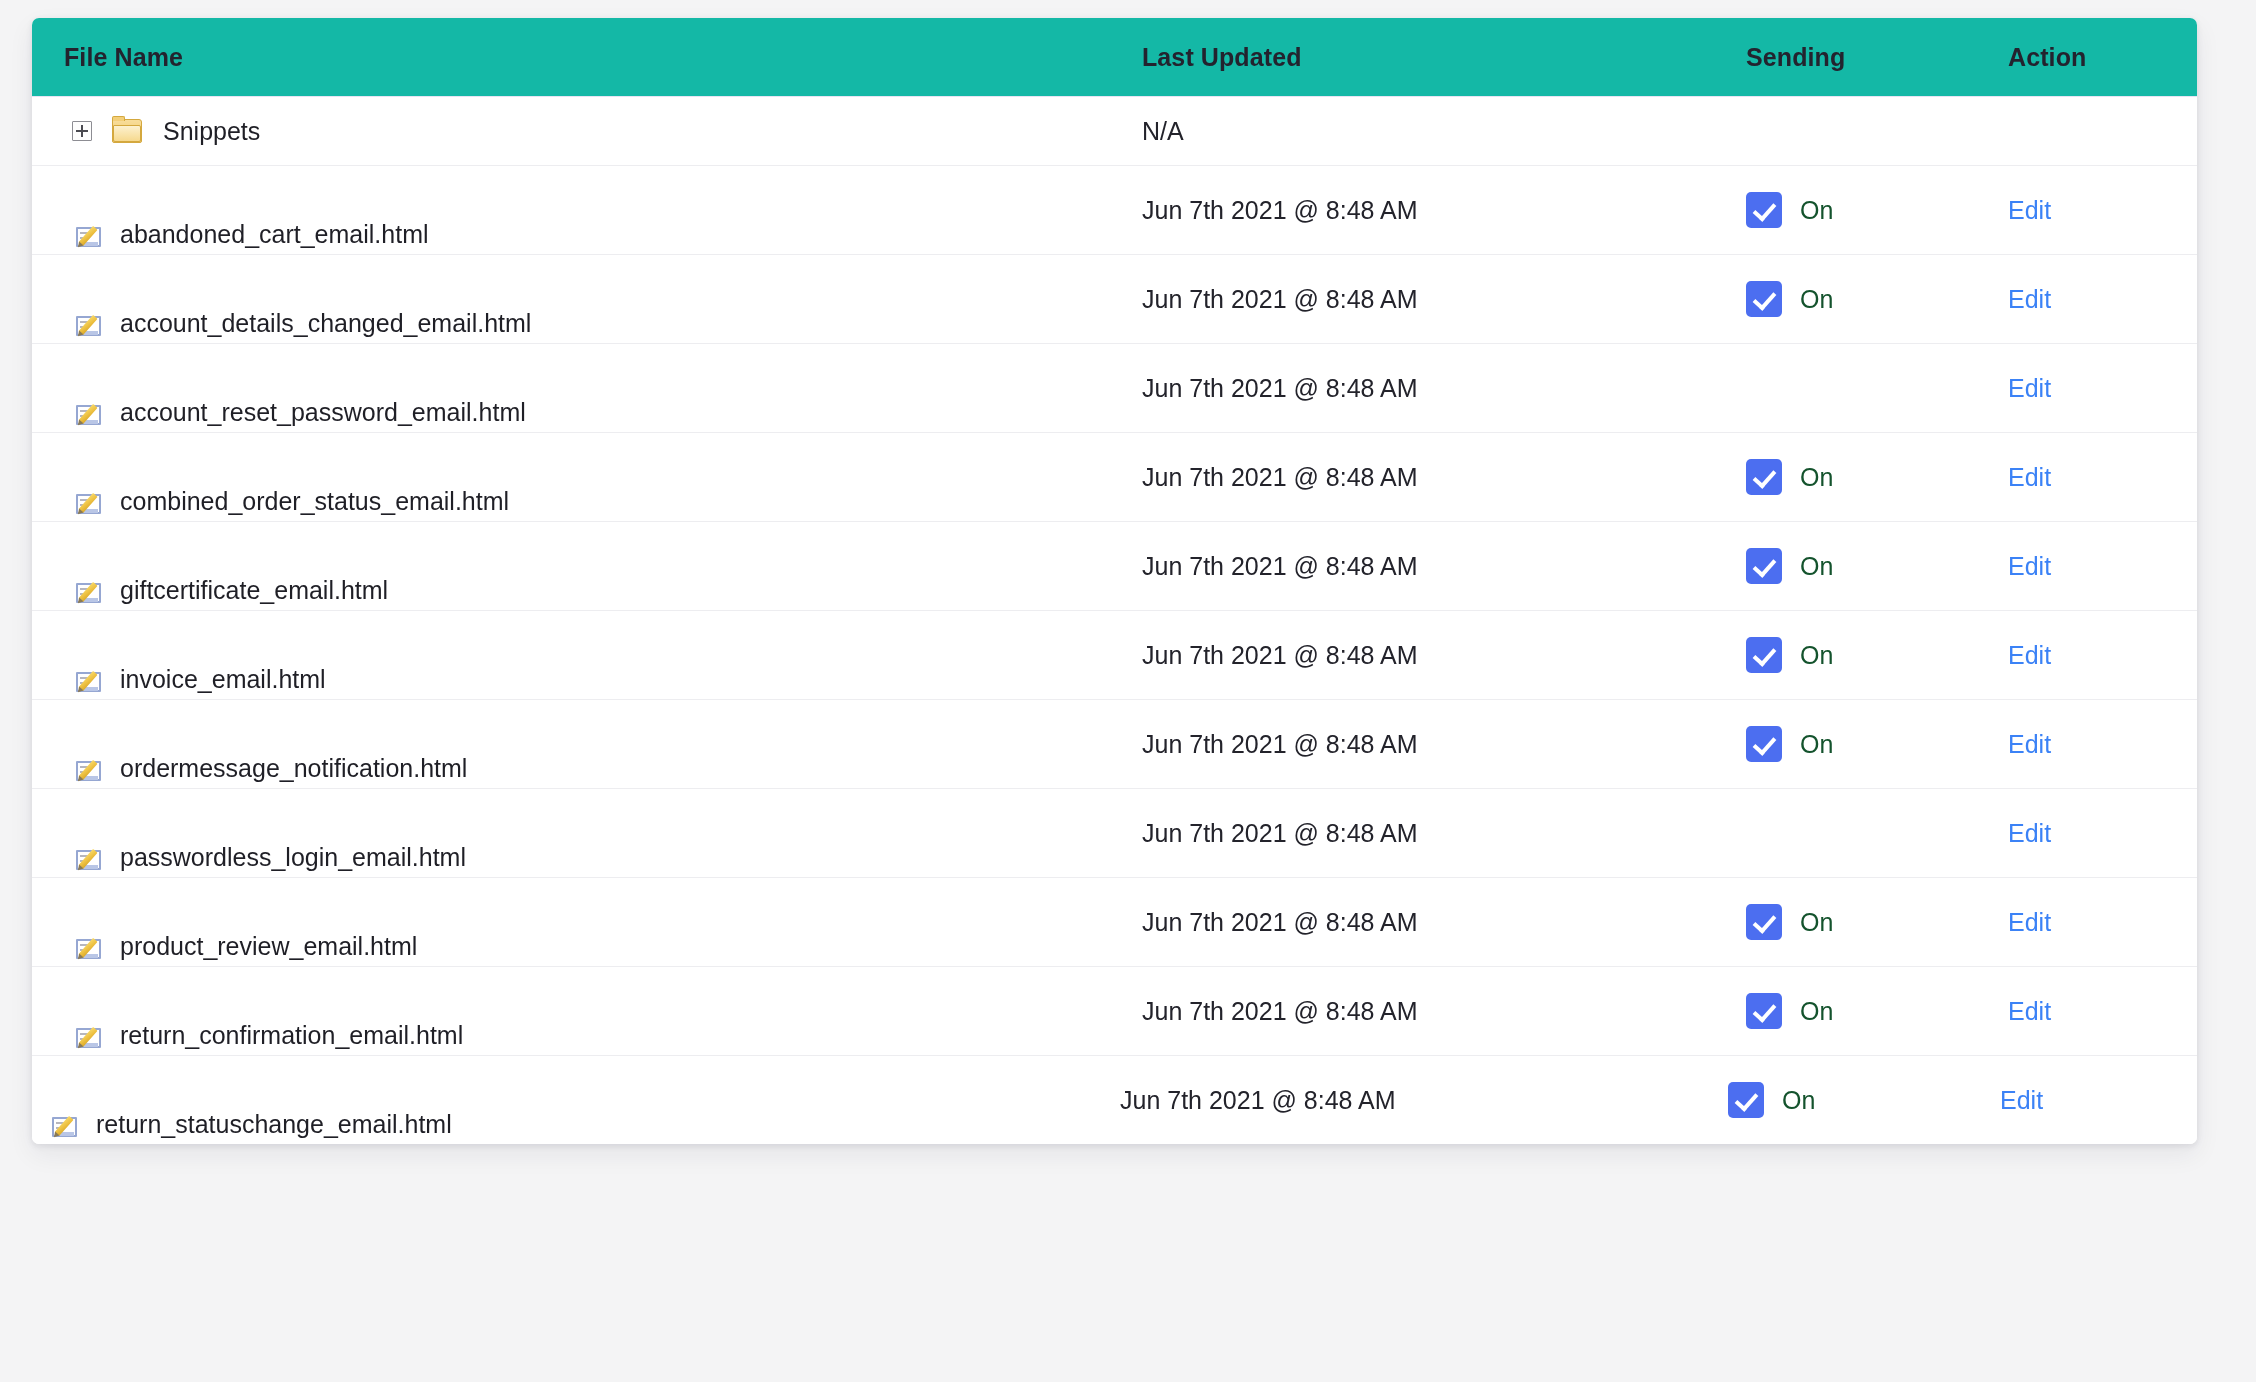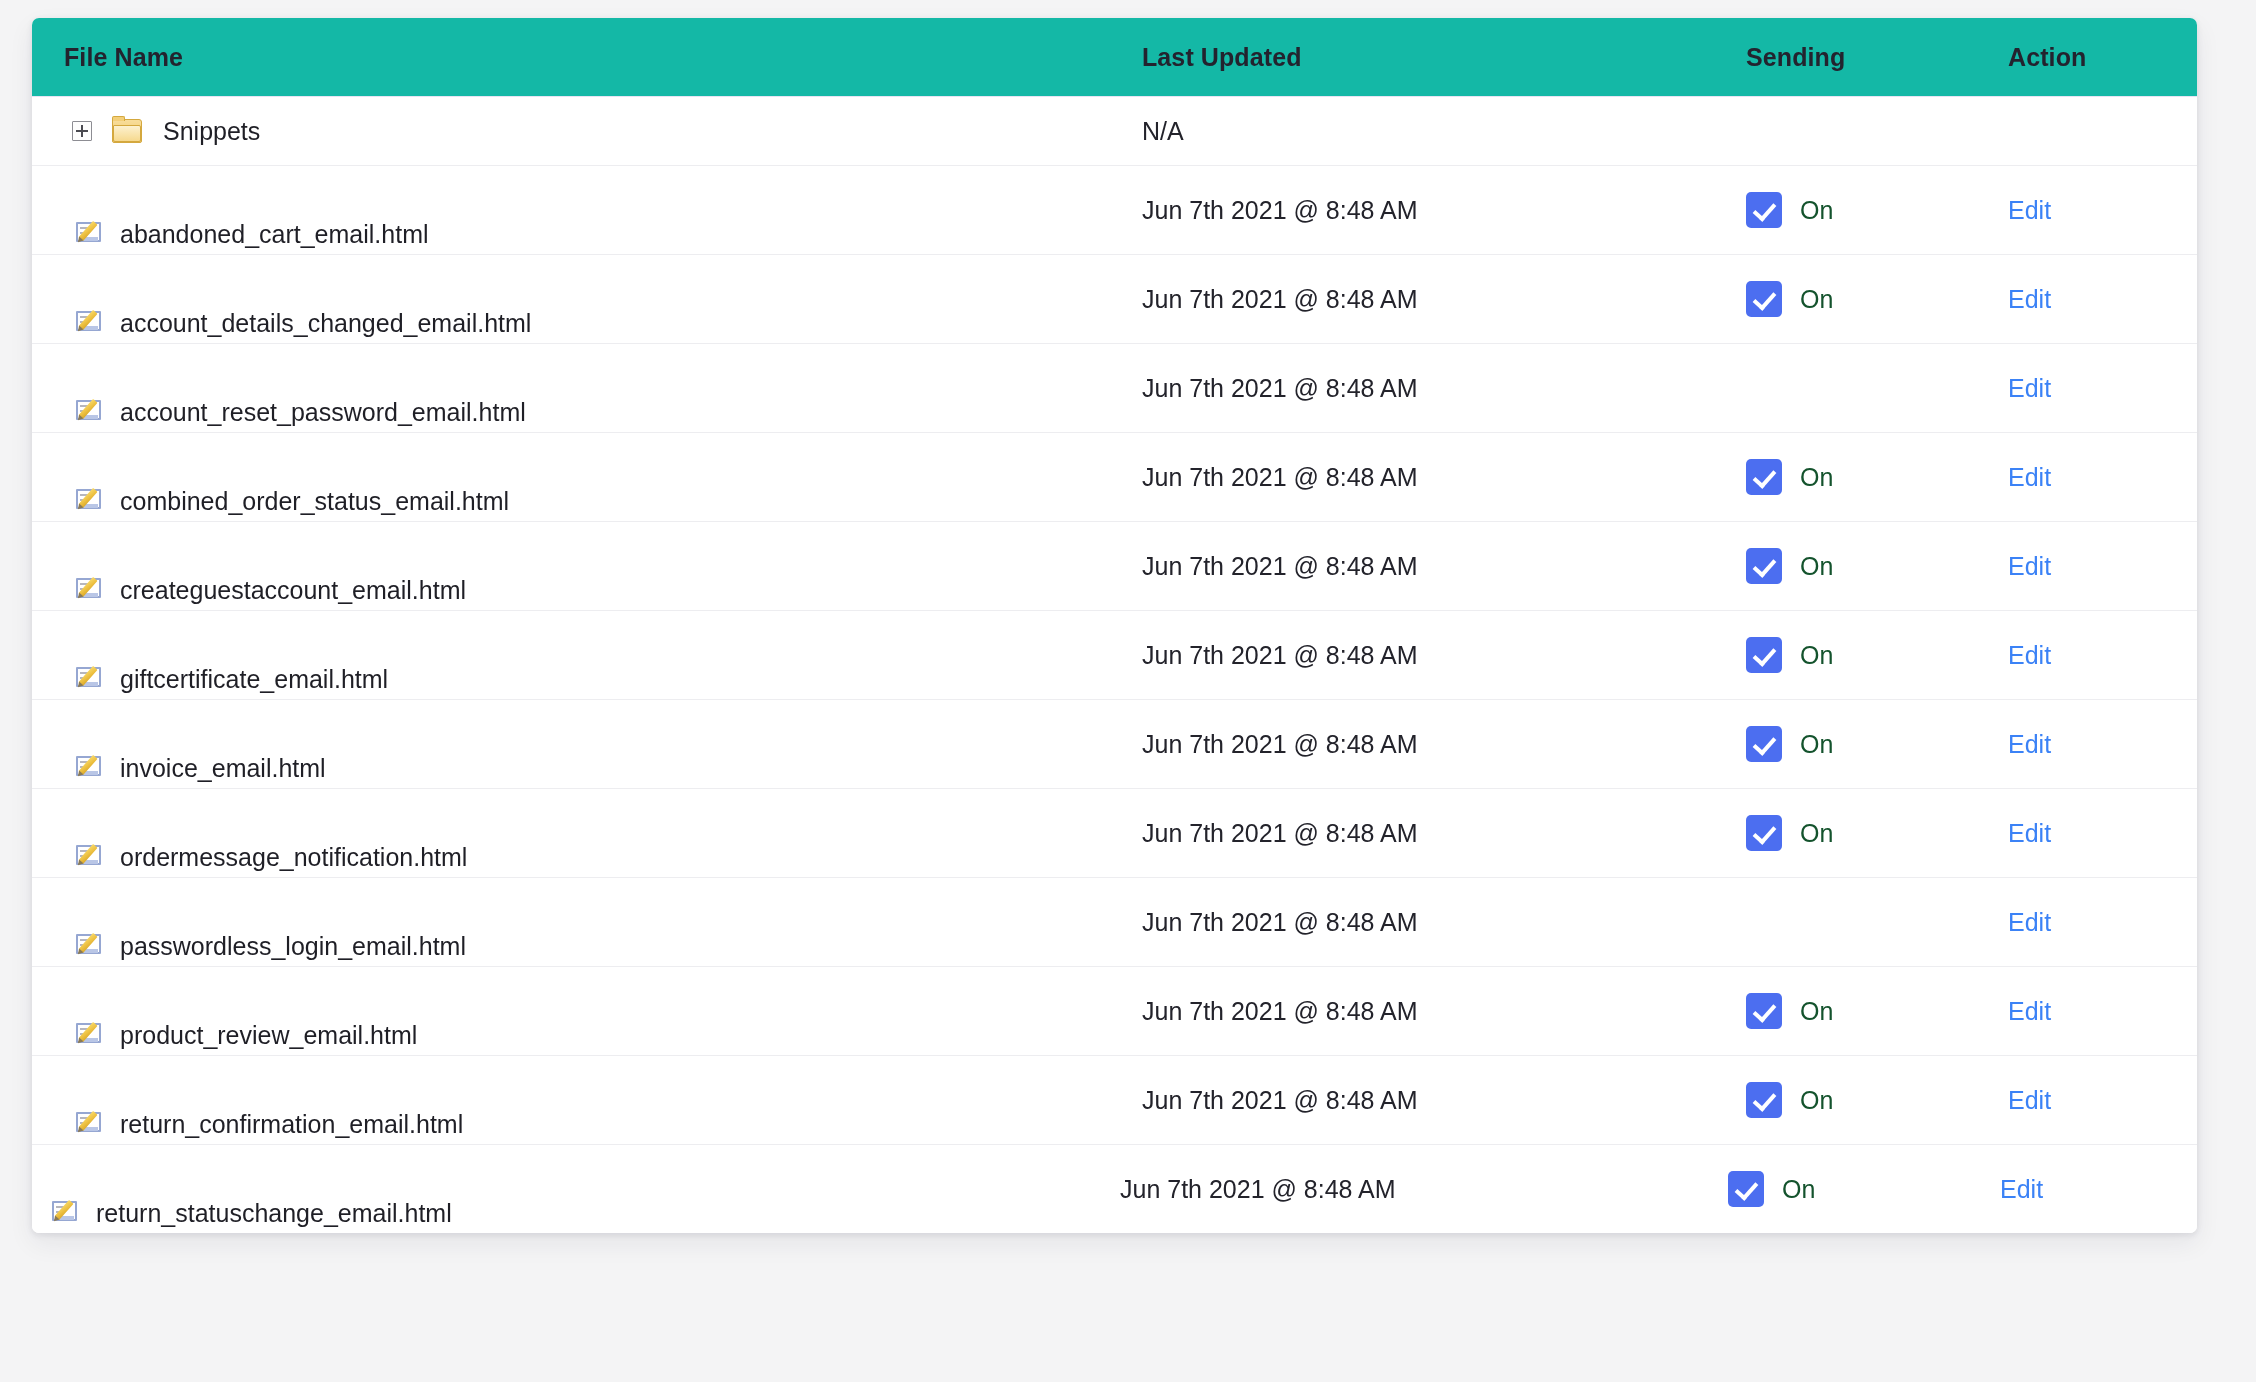--- a/index.html
+++ b/index.html
@@ -150,21 +150,21 @@
   }
   .folder-label {
     margin-left: 21px;
     font-size: 25px;
     color: #1f1f26;
   }
 
   
   .file-cell {
     display: flex;
-    align-items: flex-start;
+    align-items: flex-end;
     margin-top: 48px;
   }
   .memo-icon {
     width: 28px;
     height: 24px;
     flex: 0 0 auto;
     margin-left: 12px;
     position: relative;
   }
   .memo-icon .frame {
@@ -391,43 +391,20 @@
         <span class="checkbox"></span>
         <span class="send-label">On</span>
       </div>
     </td>
     <td class="td-action">
       <a class="edit-link">Edit</a>
     </td>
   </tr>
 
 
-  <tr class="row-file">
-    <td class="td-name">
-      <div class="file-cell">
-        <span class="memo-icon">
-          <span class="frame"></span>
-                  <span class="line1"></span>
-                  <span class="line2"></span>
-                  <span class="pencil"></span>
-        </span>
-        <span class="file-label">createguestaccount_email.html</span>
-      </div>
-    </td>
-    <td class="td-date">Jun 7th 2021 @ 8:48 AM</td>
-    <td class="td-send">
-      <div class="send-cell">
-        <span class="checkbox"></span>
-        <span class="send-label">On</span>
-      </div>
-    </td>
-    <td class="td-action">
-      <a class="edit-link">Edit</a>
-    </td>
-  </tr>
 
   <tr class="row-file">
     <td class="td-name">
       <div class="file-cell">
         <span class="memo-icon">
           <span class="frame"></span>
                   <span class="line1"></span>
                   <span class="line2"></span>
                   <span class="pencil"></span>
         </span>

